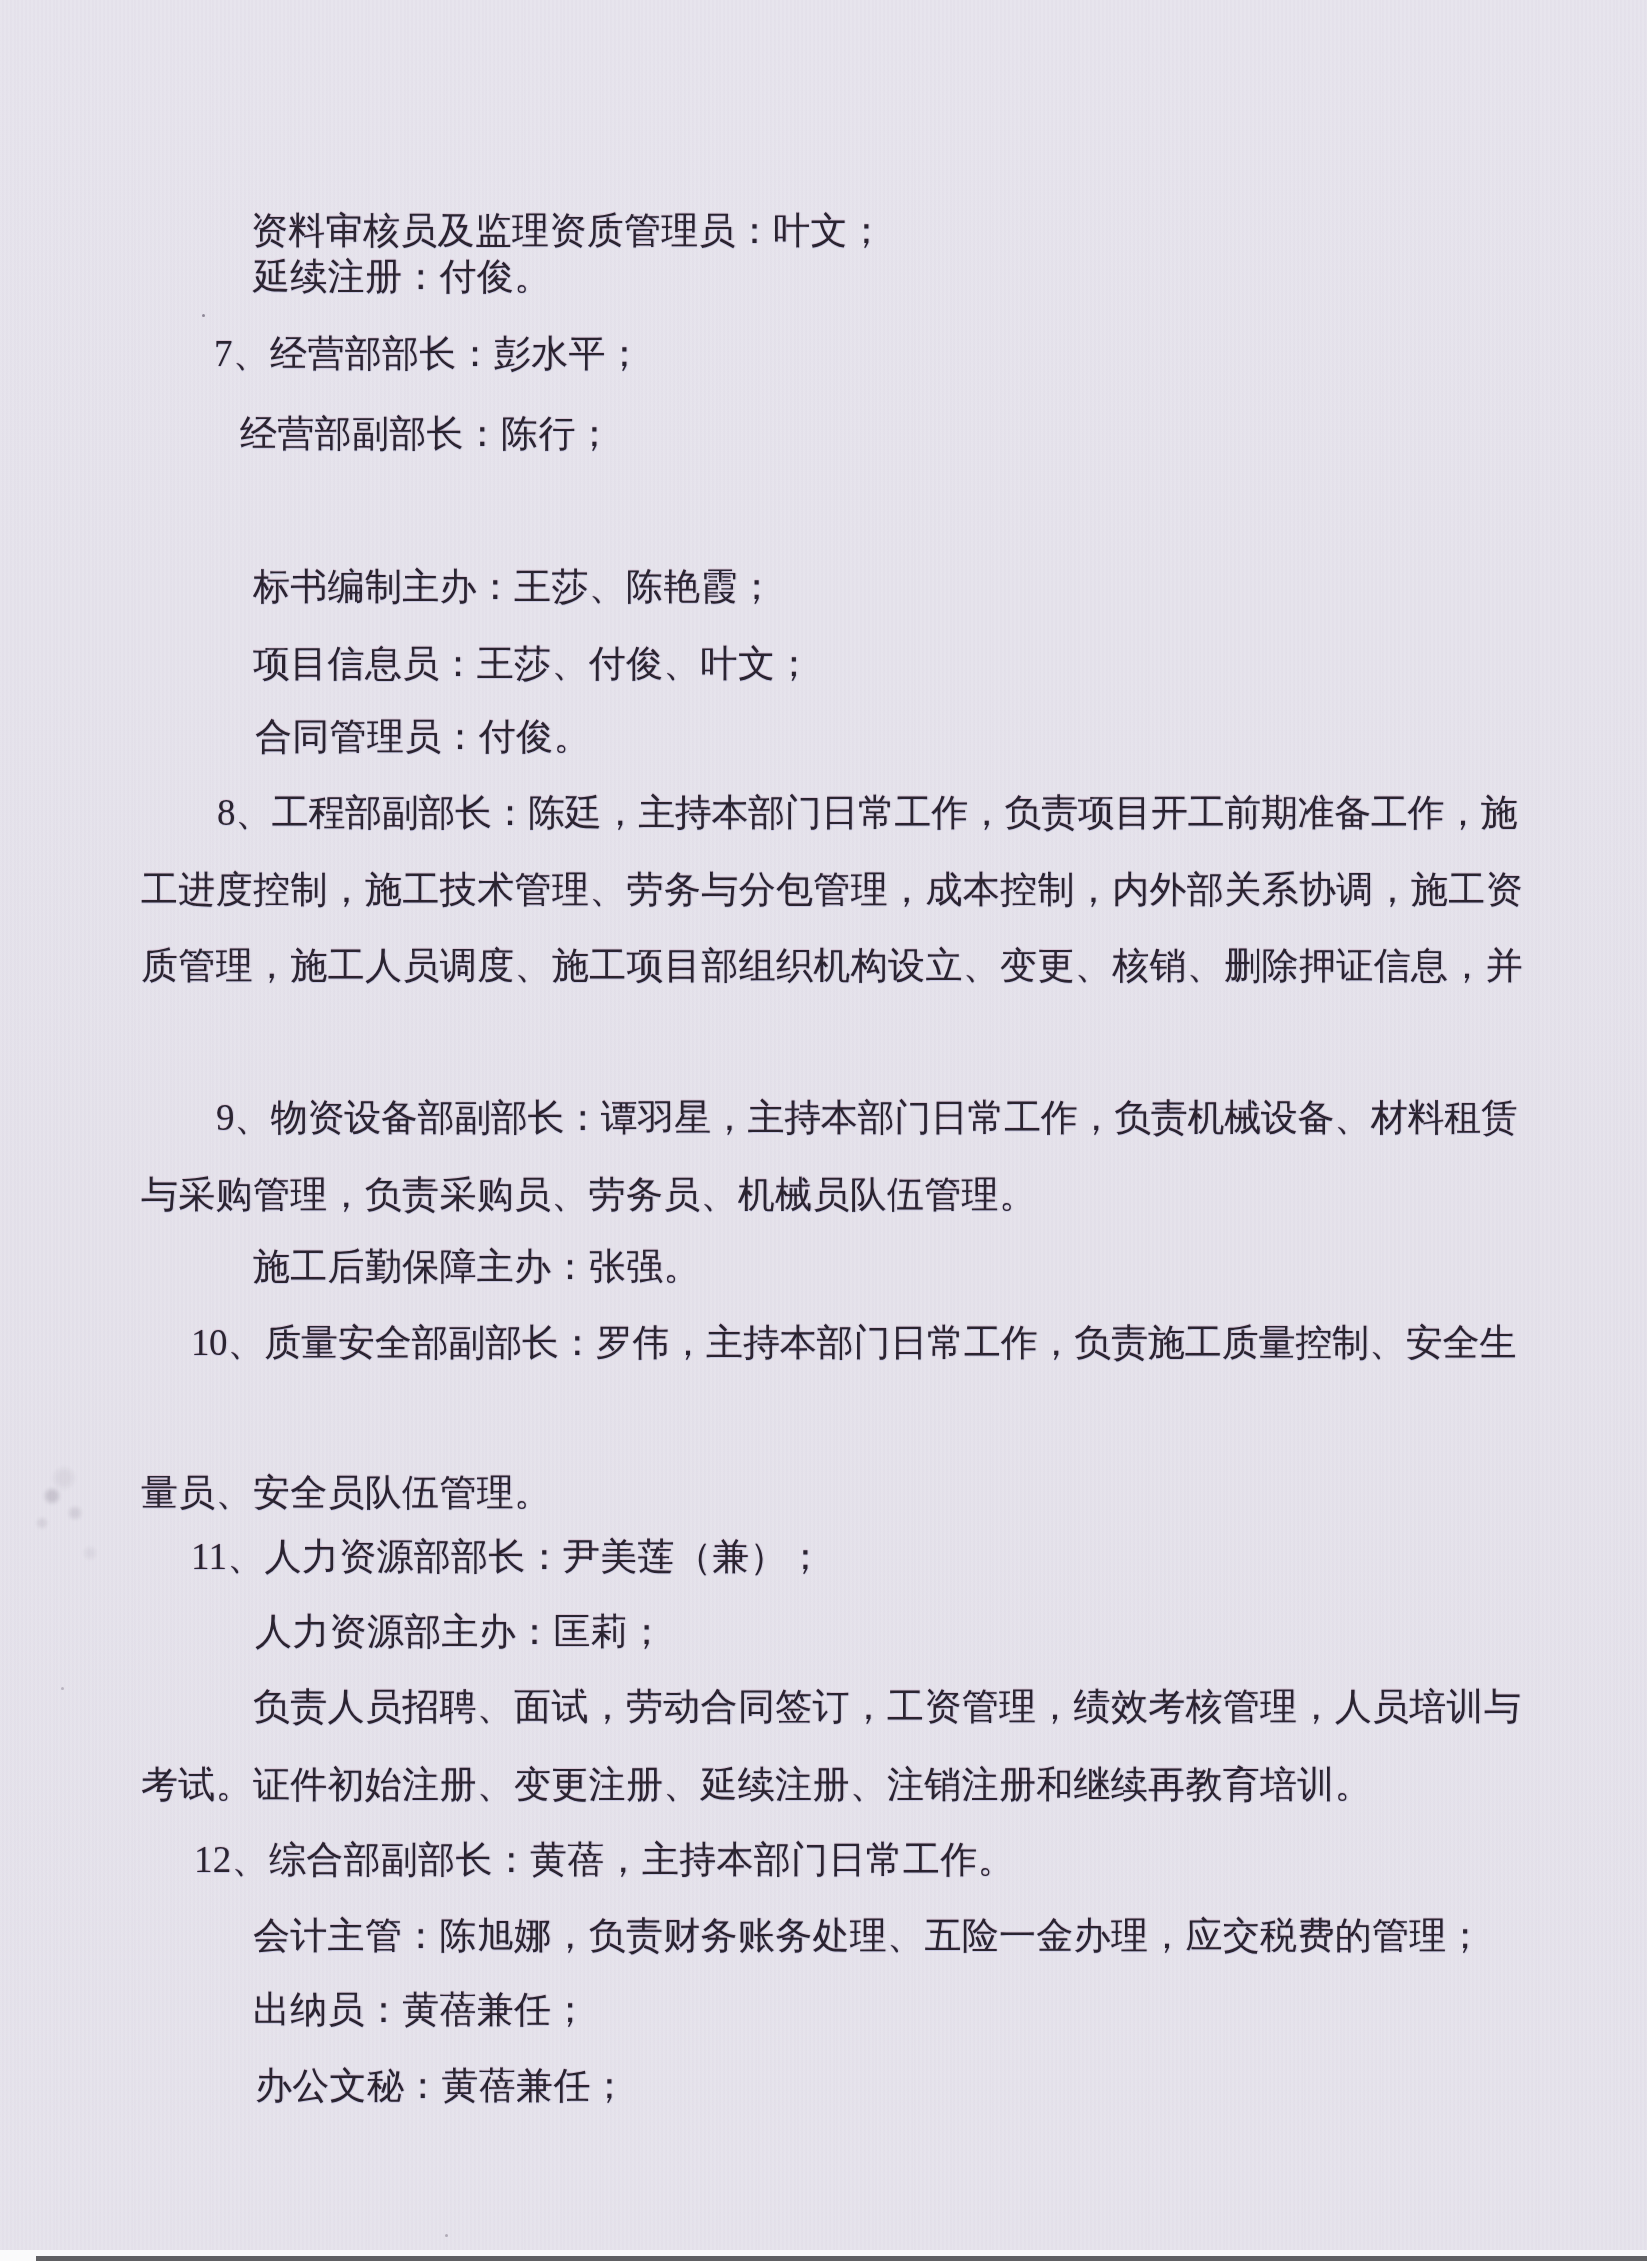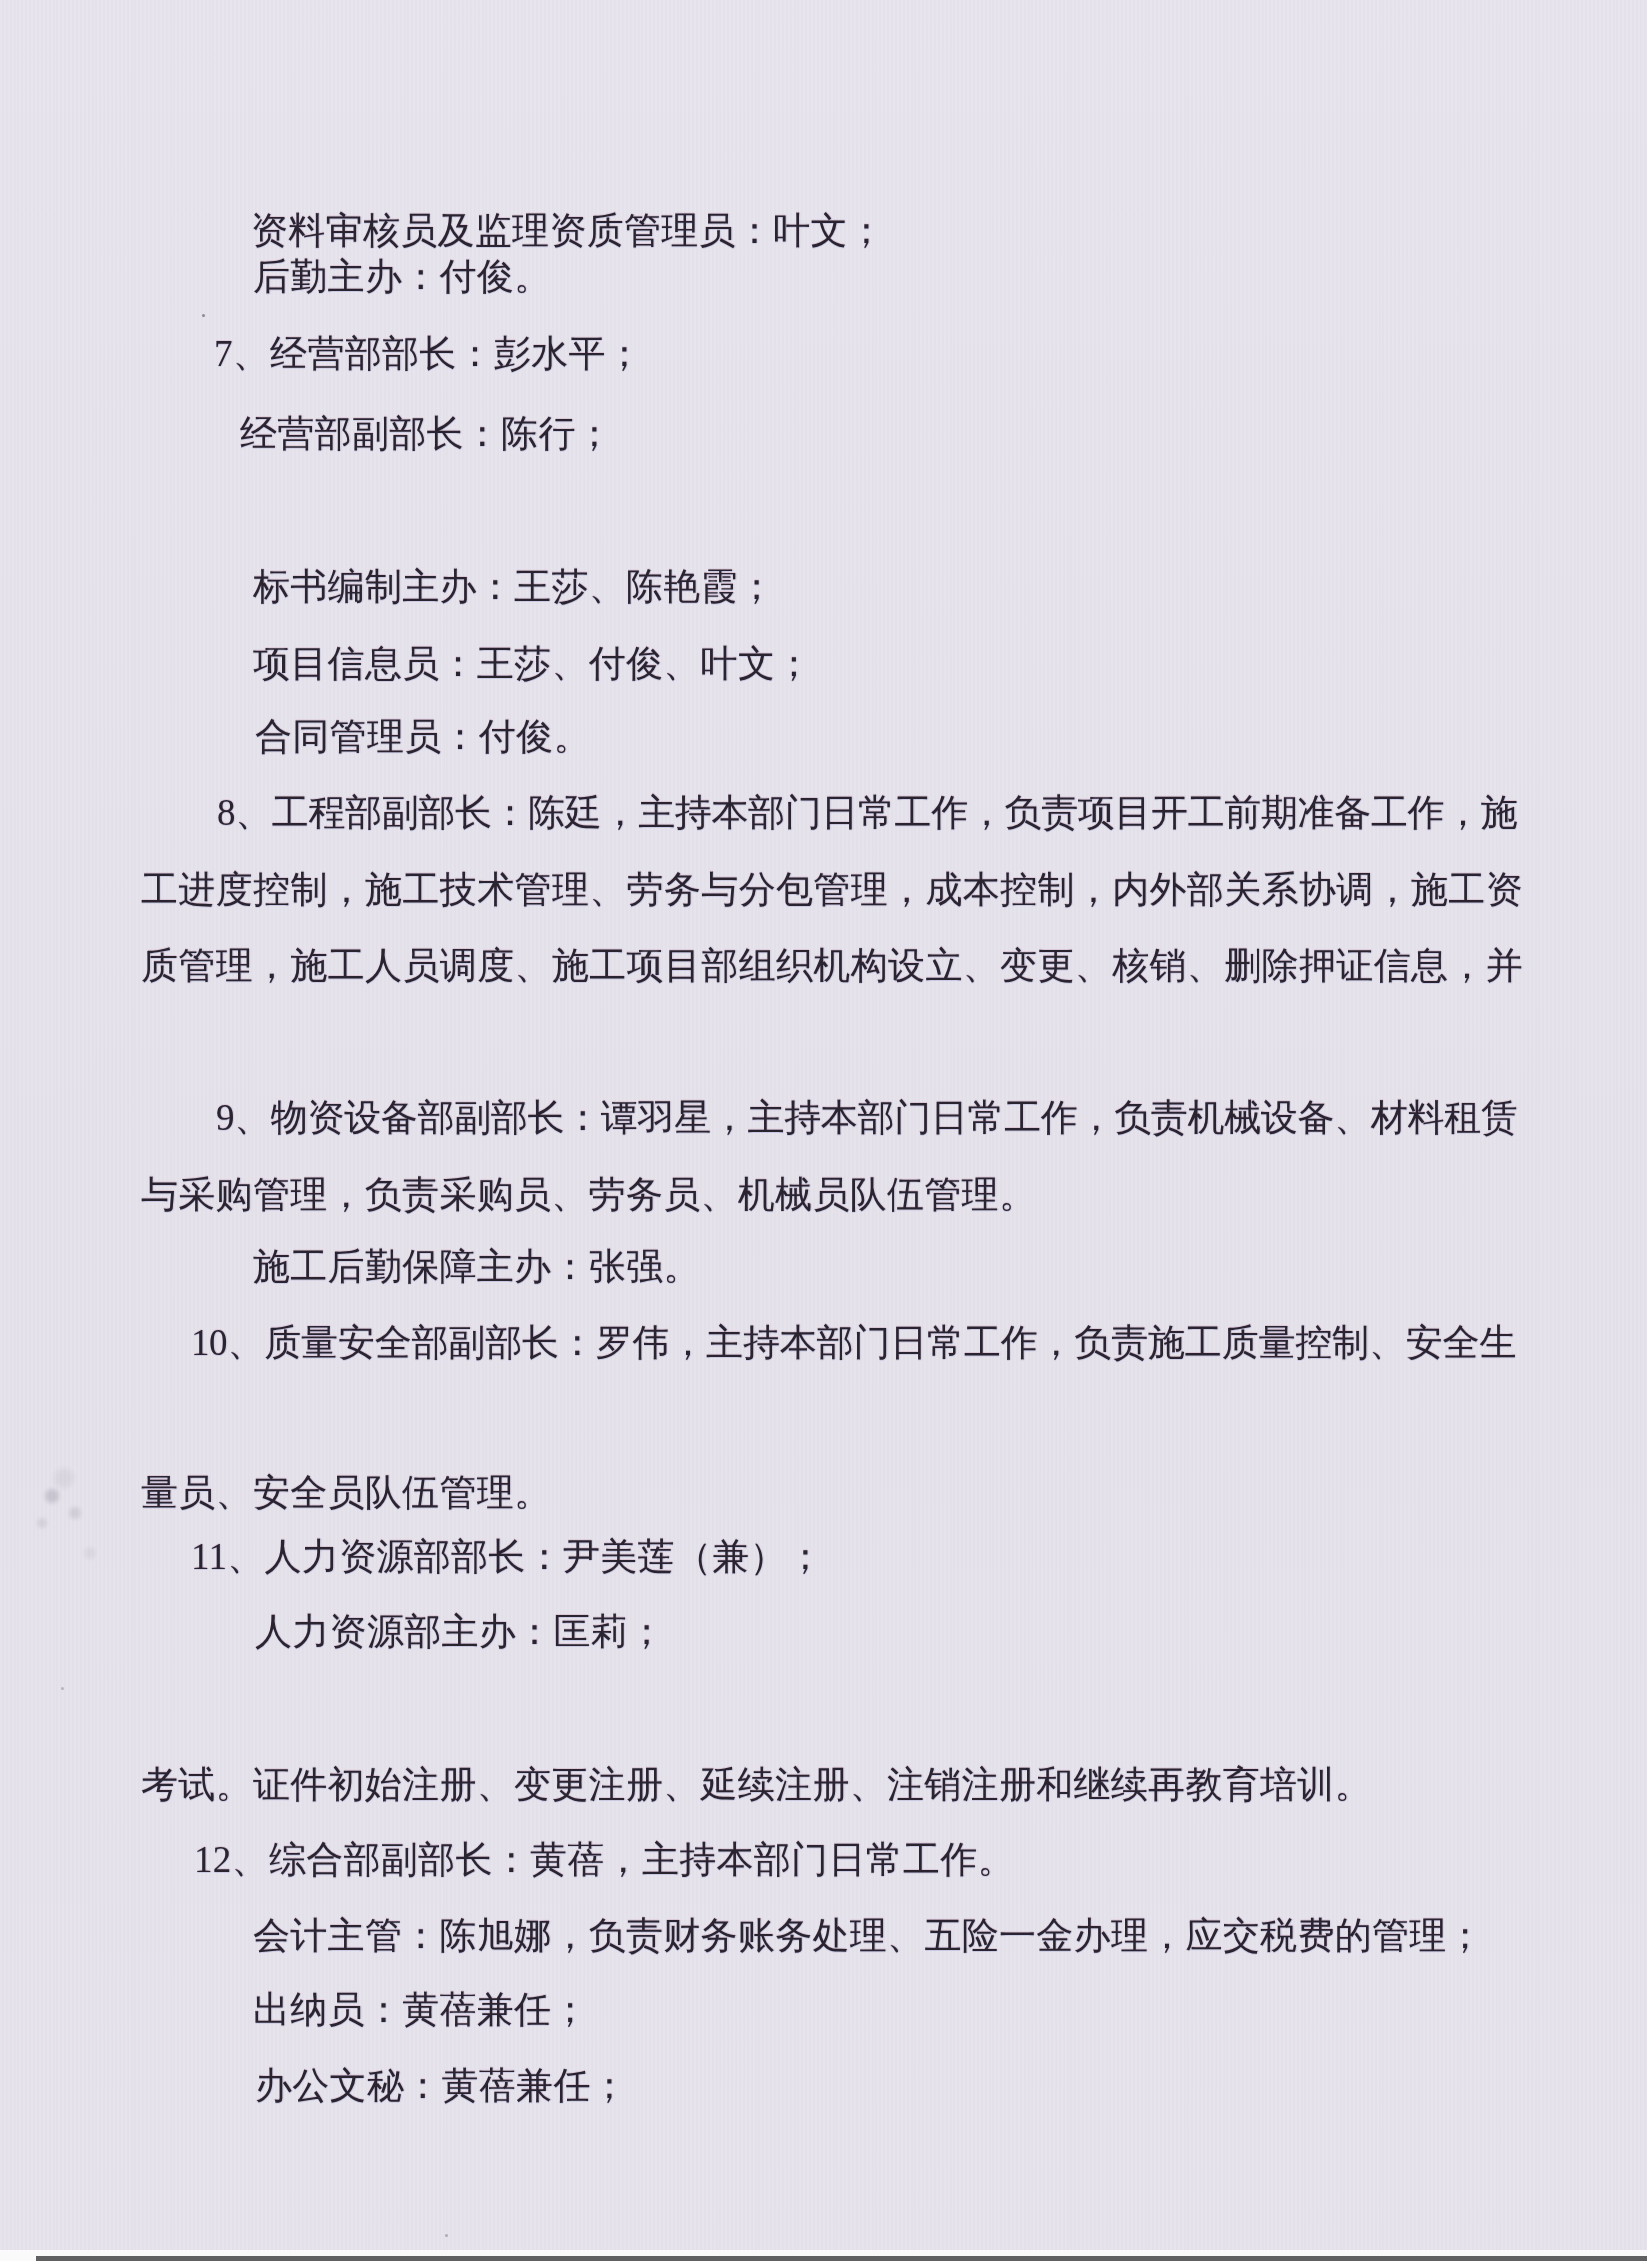--- a/index.html
+++ b/index.html
@@ -73,36 +73,37 @@
     height: 5.2px;
     background: #606063;
   }
 </style>
 </head>
 <body>
 
 <div class="page">
 
   <div class="line" style="top:182px;  left:251px;margin-top:30px;">资料审核员及监理资质管理员：叶文；</div>
-  <div class="line" style="top:258px;  left:253px;">后勤主办：付俊。</div>
+  <div class="line" style="top:258px;  left:253px;">延续注册：付俊。</div>
   <div class="line" style="top:335px;  left:214px;">7、经营部部长：彭水平；</div>
   <div class="line" style="top:415px;  left:240px;">经营部副部长：陈行；</div>
   <div class="line" style="top:568px;  left:253px;">标书编制主办：王莎、陈艳霞；</div>
   <div class="line" style="top:645px;  left:253px;">项目信息员：王莎、付俊、叶文；</div>
   <div class="line" style="top:718px; left:255px;">合同管理员：付俊。</div>
   <div class="line j" style="top:794px; left:217px; width:1300px; letter-spacing:-0.8px;">8、工程部副部长：陈廷，主持本部门日常工作，负责项目开工前期准备工作，施</div>
   <div class="line j" style="top:871px; left:141px; width:1382px;">工进度控制，施工技术管理、劳务与分包管理，成本控制，内外部关系协调，施工资</div>
   <div class="line j" style="top:947px; left:141px; width:1382px;">质管理，施工人员调度、施工项目部组织机构设立、变更、核销、删除押证信息，并</div>
   <div class="line j" style="top:1099px; left:216px; width:1301px; letter-spacing:-0.8px;">9、物资设备部副部长：谭羽星，主持本部门日常工作，负责机械设备、材料租赁</div>
   <div class="line" style="top:1176px; left:141px;">与采购管理，负责采购员、劳务员、机械员队伍管理。</div>
   <div class="line" style="top:1248px; left:253px;">施工后勤保障主办：张强。</div>
   <div class="line j" style="top:1324px; left:191px; width:1325px; letter-spacing:-0.4px;">10、质量安全部副部长：罗伟，主持本部门日常工作，负责施工质量控制、安全生</div>
   <div class="line" style="top:1474px; left:141px;">量员、安全员队伍管理。</div>
   <div class="line" style="top:1538px; left:191px;">11、人力资源部部长：尹美莲（兼）；</div>
   <div class="line" style="top:1613px; left:255px;">人力资源部主办：匡莉；</div>
+  <div class="line j" style="top:1688px; left:253px; width:1262px;">负责人员招聘、面试，劳动合同签订，工资管理，绩效考核管理，人员培训与</div>
   <div class="line" style="top:1766px; left:141px;">考试。证件初始注册、变更注册、延续注册、注销注册和继续再教育培训。</div>
   <div class="line" style="top:1841px; left:194px;">12、综合部副部长：黄蓓，主持本部门日常工作。</div>
   <div class="line" style="top:1917px; left:253px;">会计主管：陈旭娜，负责财务账务处理、五险一金办理，应交税费的管理；</div>
   <div class="line" style="top:1991px; left:253px;">出纳员：黄蓓兼任；</div>
   <div class="line" style="top:2067px; left:255px;">办公文秘：黄蓓兼任；</div>
 
   <div class="smudge"></div>
   <div class="speck" style="left:202px; top:314px;"></div>
   <div class="speck" style="left:61px;  top:1687px; opacity:0.5;"></div>
   <div class="speck" style="left:445px; top:2234px; opacity:0.6;"></div>

